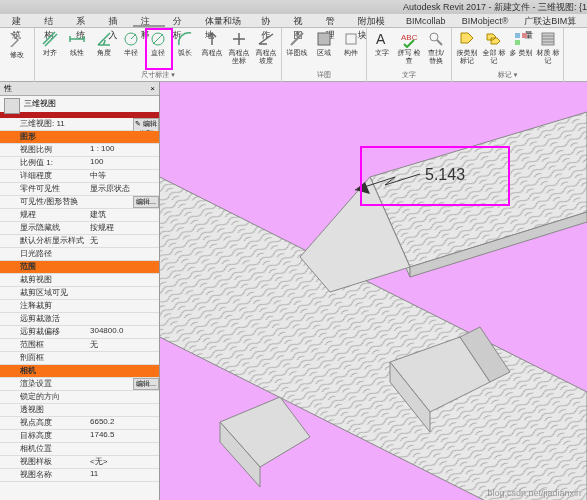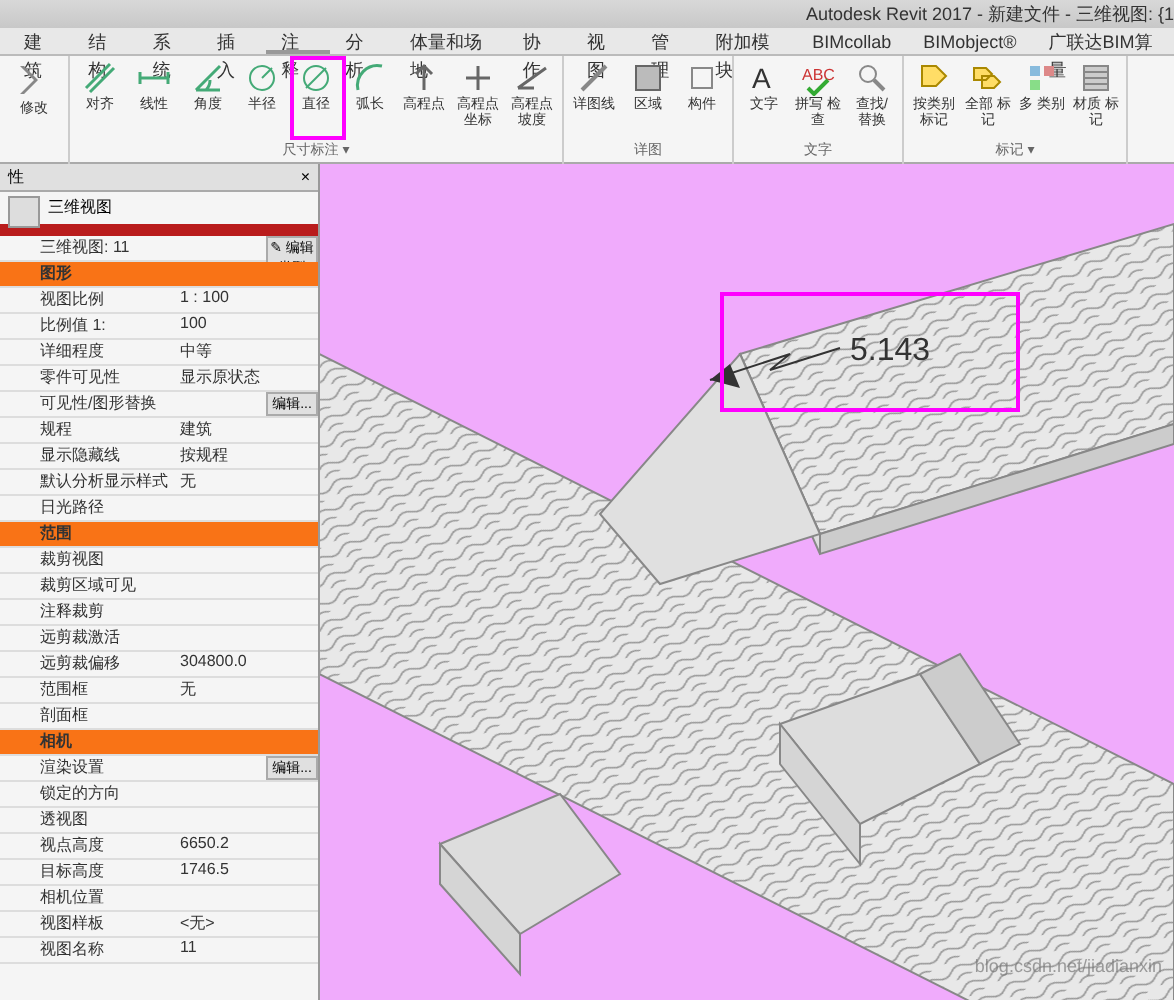--- a/index.html
+++ b/index.html
@@ -25,21 +25,21 @@
 .prop-type-icon { width: 16px; height: 16px; background: #ddd; border: 1px solid #999; }
 .prop-row { display: flex; height: 13px; border-bottom: 1px solid #ddd; align-items: flex-start; padding-left: 16px; }
 .prop-label { width: 72px; padding-left: 4px; color: #333; overflow: hidden; white-space: nowrap; }
 .prop-value { flex: 1; padding-left: 2px; color: #333; overflow: hidden; white-space: nowrap; }
 .prop-btn { width: 26px; font-size: 7px; text-align: center; background: #e0e0e0; border: 1px solid #aaa; }
 .prop-section { background: #f97316; font-weight: bold; }
 .prop-section .prop-label { width: 100%; }
 .viewport { flex: 1; position: relative; background: #f0abfc; overflow: hidden; }
 .viewport svg { width: 100%; height: 100%; }
 .dim-text { font-size: 16px; fill: #333; font-family: sans-serif; }
-.watermark { position: absolute; bottom: 12px; right: 6px; font-size: 9px; color: rgba(120,120,120,0.7); }
+.watermark { position: absolute; bottom: 2px; right: 6px; font-size: 9px; color: rgba(120,120,120,0.7); }
 </style>
 </head>
 <body>
 
 <div class="titlebar">Autodesk Revit 2017 - 新建文件 - 三维视图: {1</div>
 
 <div class="menubar">
   <span>建筑</span>
   <span>结构</span>
   <span>系统</span>

